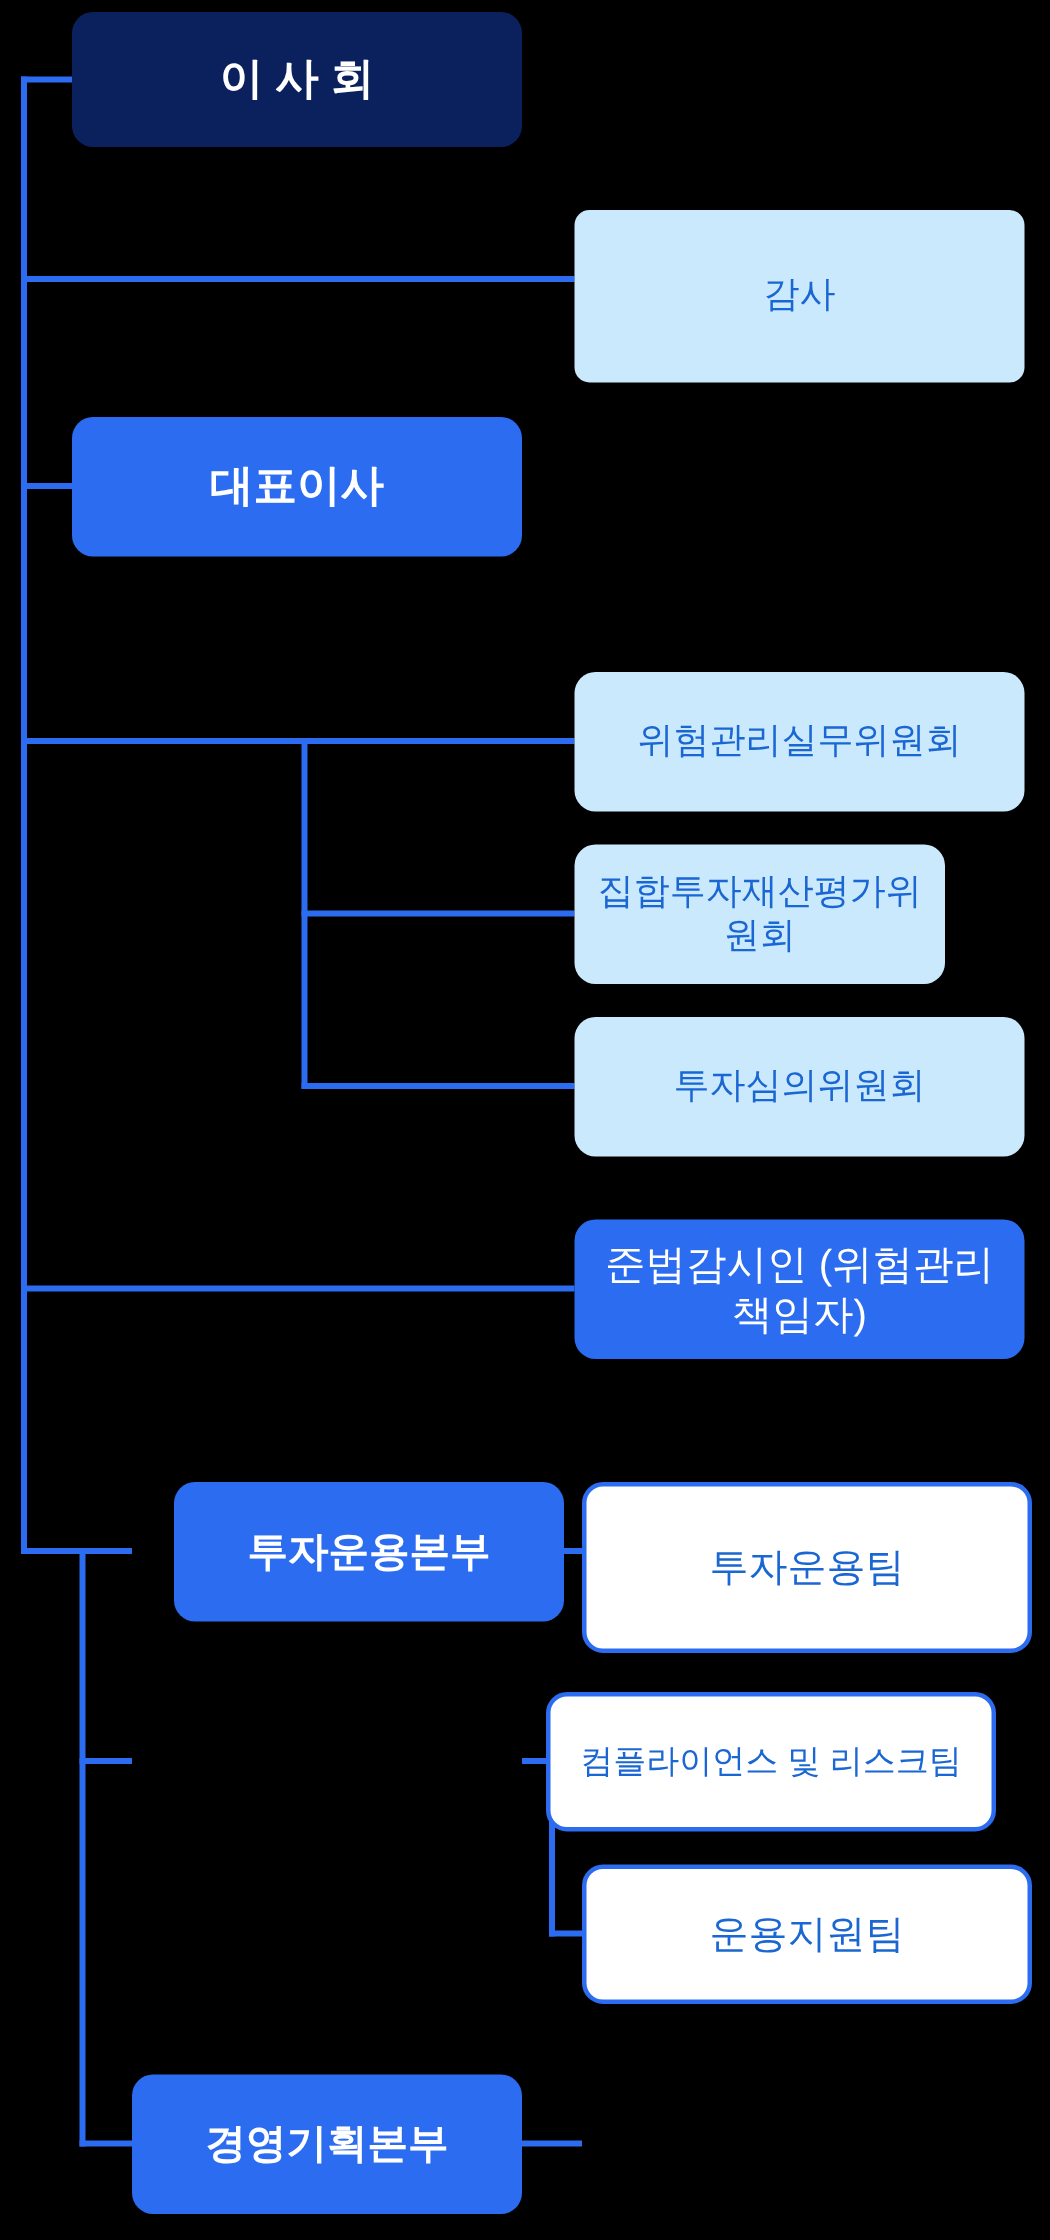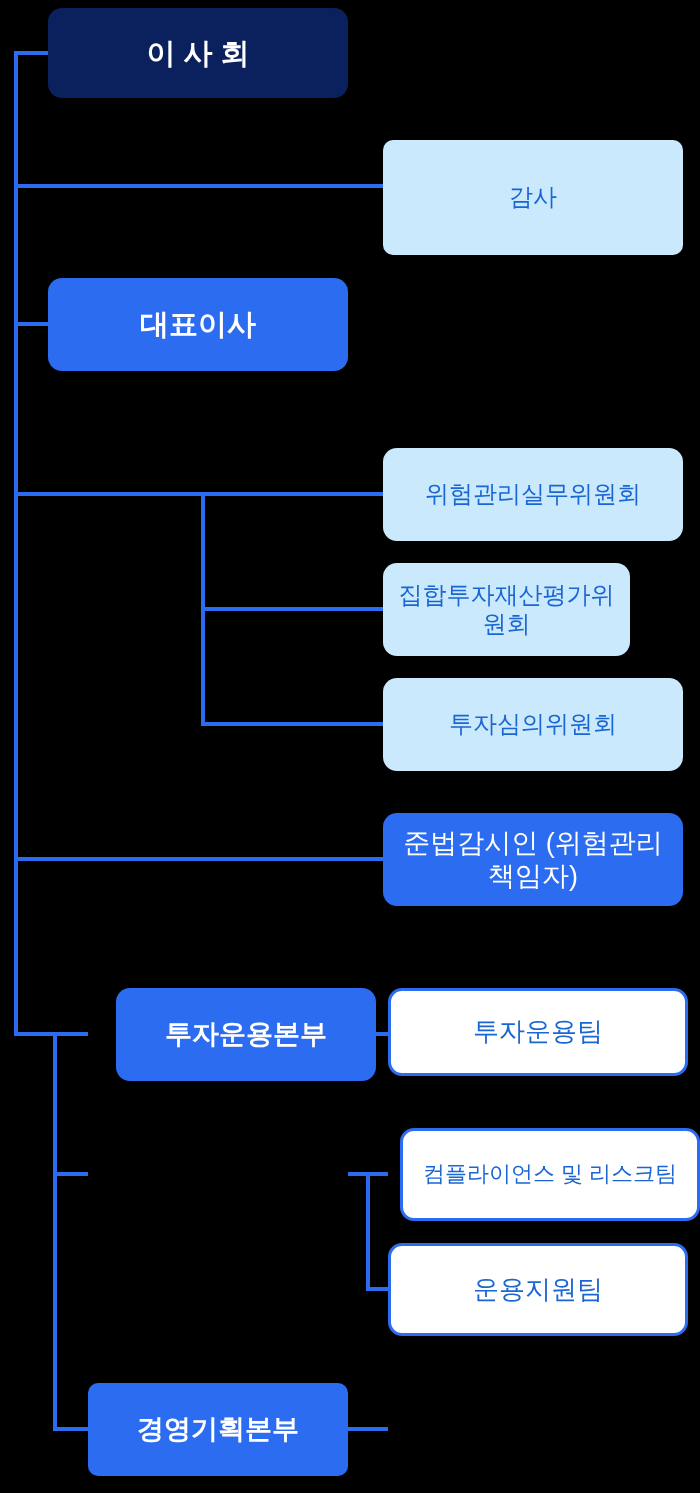--- a/index.html
+++ b/index.html
@@ -106,31 +106,31 @@
   </div>
 
   <div class="node node-blue text-xs" style="left:383px;top:813px;width:300px;height:93px;">
     <span>준법감시인 (위험관리책임자)</span>
   </div>
 
   <div class="node node-blue division" style="left:88px;top:988px;width:260px;height:93px;margin-left:28px;">
     <span>투자운용본부</span>
   </div>
 
-  <div class="node node-outline" style="left:388px;top:988px;width:300px;height:88px;">
+  <div class="node node-outline" style="left:388px;top:988px;width:300px;height:114px;">
     <span>투자운용팀</span>
   </div>
 
 
-  <div class="node node-outline text-sm" style="left:400px;top:1128px;width:300px;height:93px;">
+  <div class="node node-outline text-sm" style="left:364px;top:1128px;width:300px;height:93px;">
     <span>컴플라이언스 및 리스크팀</span>
   </div>
 
   <div class="node node-outline" style="left:388px;top:1243px;width:300px;height:93px;">
     <span>운용지원팀</span>
   </div>
 
-  <div class="node node-blue division" style="left:88px;top:1383px;width:260px;height:93px;border-radius:10px;">
+  <div class="node node-blue division" style="left:88px;top:1383px;width:260px;height:93px;">
     <span>경영기획본부</span>
   </div>
 
 
 </div>
 
 </body></html>

